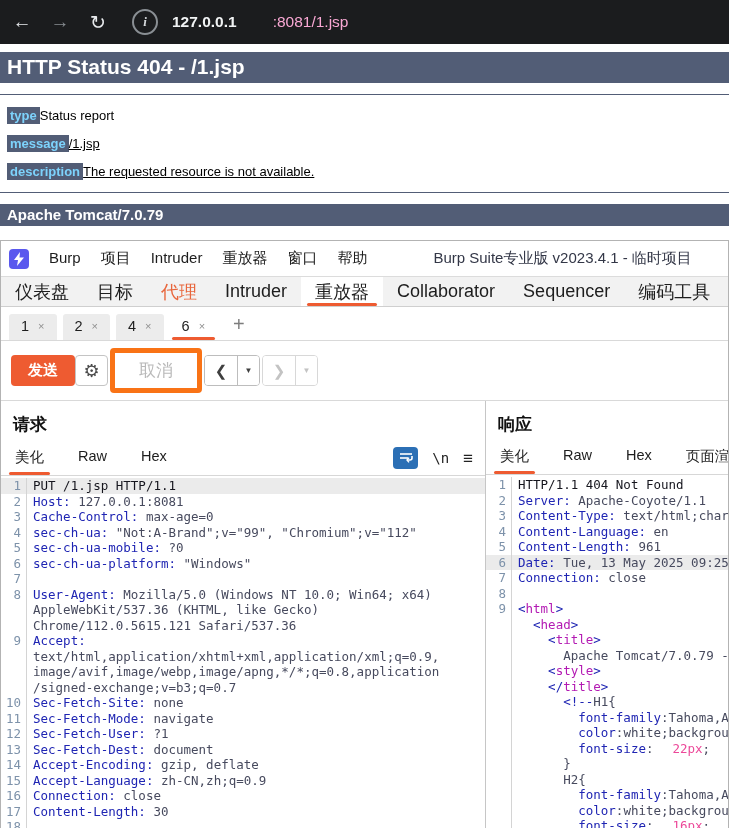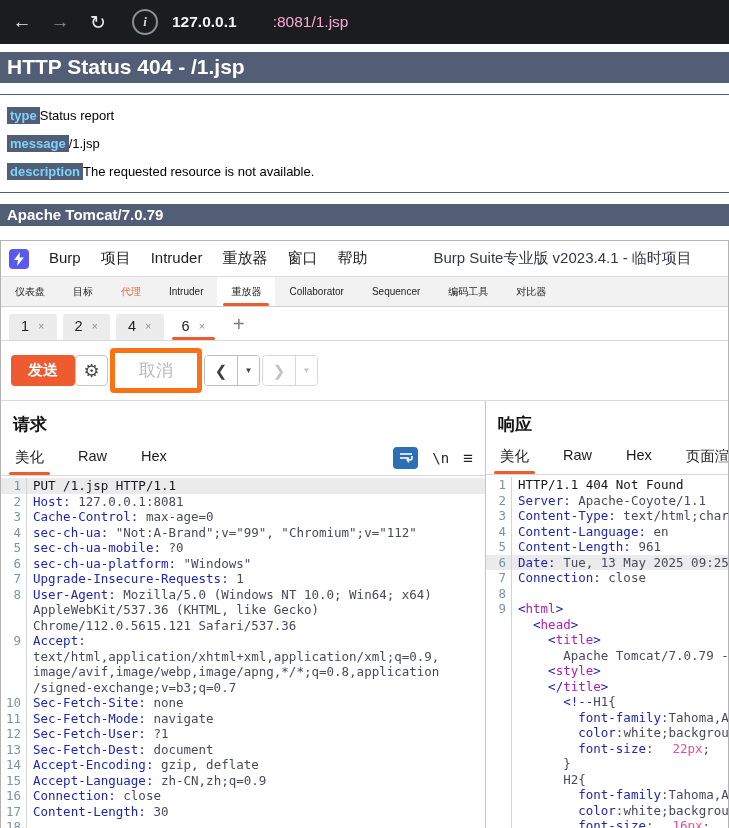--- a/index.html
+++ b/index.html
@@ -15,32 +15,32 @@
   .url-host { color:#f1f3f4; font-weight:bold; }
   .url-rest { color:#f9a8d4;margin-left:36px; }
 
   
   .error-page { background:#fff; height:196px; overflow:hidden; }
   .tc-h1 { background:#525D76; color:#fff; font-weight:bold; font-size:21px; padding:3px 7px 4px; margin-top:8px; }
   .tc-hr { border:none; border-top:1px solid #525D76; margin:11px 0; }
   .err-row { font-size:13px; margin:13px 0 13px 7px; color:#000; }
   .badge { background:#525D76; color:#7dd3fc; font-weight:bold; padding:1px 3px; }
   .err-val { }
-  .err-val.u { }
+  .err-val.u { text-decoration:underline; }
   .tc-h3 { background:#525D76; color:#fff; font-weight:bold; font-size:15px; padding:2px 7px 3px; }
 
   
   .burp { height:588px; border:1px solid #b3b3b3; border-bottom:none; background:#fff; display:flex; flex-direction:column; overflow:hidden; }
   .menu-bar { height:35px; display:flex; align-items:center; padding:0 8px; gap:2px; background:#fff; flex:0 0 auto; white-space:nowrap; overflow:hidden; }
   .burp-logo { width:20px; height:20px; background:#5a58ee; border-radius:4px; display:flex; align-items:center; justify-content:center; margin-right:8px; flex:0 0 auto; }
   .menu-item { font-size:15px; color:#1d1d1d; padding:4px 10px; cursor:pointer; }
   .window-title { font-size:15px; color:#333747; margin-left:54px; white-space:nowrap; }
 
   .main-tabs { height:31px; background:#f2f2f2; border-top:1px solid #dcdcdc; border-bottom:1px solid #cfcfcf; display:flex; align-items:stretch; white-space:nowrap; overflow:hidden; flex:0 0 auto; }
-  .mtab { font-size:10px; color:#1d1d1d; padding:0 14px; display:flex; align-items:center; cursor:pointer; position:relative; }
+  .mtab { font-size:18px; color:#1d1d1d; padding:0 14px; display:flex; align-items:center; cursor:pointer; position:relative; }
   .mtab.highlight { color:#e8663c; }
   .mtab.active { background:#fff; }
   .mtab.active::after { content:""; position:absolute; left:6px; right:6px; bottom:0; height:3px; background:#ee5b31; border-radius:2px; }
 
   .rtab-row { display:flex; align-items:flex-end; padding:6px 8px 0; border-bottom:1px solid #d9d9d9; flex:0 0 auto; }
   .rtab { background:#ececec; border-radius:3px 3px 0 0; margin-right:6px; padding:4px 12px 6px; font-size:14.5px; color:#1d1d1d; display:flex; align-items:center; gap:9px; cursor:pointer; position:relative; }
   .rtab .close { color:#8f8f8f; font-size:11px; }
   .rtab.active { background:#fff; }
   .rtab.active::after { content:""; position:absolute; left:2px; right:2px; bottom:0; height:3px; background:#ee5b31; border-radius:2px; }
   .rtab-plus { font-size:20px; color:#7d7d7d; padding:0 10px 4px; cursor:pointer; }
@@ -190,21 +190,21 @@
             <span class="burger-ico">≡</span>
           </span>
         </div>
         <div class="code" id="req-code">
             <div class="code-row hl"><span class="ln">1</span><span class="ct"><span class="c-p">PUT /1.jsp HTTP/1.1</span></span></div>
             <div class="code-row"><span class="ln">2</span><span class="ct"><span class="c-n">Host:</span><span class="c-v"> 127.0.0.1:8081</span></span></div>
             <div class="code-row"><span class="ln">3</span><span class="ct"><span class="c-n">Cache-Control:</span><span class="c-v"> max-age=0</span></span></div>
             <div class="code-row"><span class="ln">4</span><span class="ct"><span class="c-n">sec-ch-ua:</span><span class="c-v"> "Not:A-Brand";v="99", "Chromium";v="112"</span></span></div>
             <div class="code-row"><span class="ln">5</span><span class="ct"><span class="c-n">sec-ch-ua-mobile:</span><span class="c-v"> ?0</span></span></div>
             <div class="code-row"><span class="ln">6</span><span class="ct"><span class="c-n">sec-ch-ua-platform:</span><span class="c-v"> "Windows"</span></span></div>
-            <div class="code-row"><span class="ln">7</span><span class="ct"><span class="c-n">Upgrade-Insecure-Requests:</span><span class="c-v"> 1</span></span></div>
+            <div class="code-row"><span class="ln">7</span></div>
             <div class="code-row"><span class="ln">8</span><span class="ct"><span class="c-n">User-Agent:</span><span class="c-v"> Mozilla/5.0 (Windows NT 10.0; Win64; x64)</span></span></div>
             <div class="code-row"><span class="ln"></span><span class="ct"><span class="c-v">AppleWebKit/537.36 (KHTML, like Gecko)</span></span></div>
             <div class="code-row"><span class="ln"></span><span class="ct"><span class="c-v">Chrome/112.0.5615.121 Safari/537.36</span></span></div>
             <div class="code-row"><span class="ln">9</span><span class="ct"><span class="c-n">Accept:</span></span></div>
             <div class="code-row"><span class="ln"></span><span class="ct"><span class="c-v">text/html,application/xhtml+xml,application/xml;q=0.9,</span></span></div>
             <div class="code-row"><span class="ln"></span><span class="ct"><span class="c-v">image/avif,image/webp,image/apng,*/*;q=0.8,application</span></span></div>
             <div class="code-row"><span class="ln"></span><span class="ct"><span class="c-v">/signed-exchange;v=b3;q=0.7</span></span></div>
             <div class="code-row"><span class="ln">10</span><span class="ct"><span class="c-n">Sec-Fetch-Site:</span><span class="c-v"> none</span></span></div>
             <div class="code-row"><span class="ln">11</span><span class="ct"><span class="c-n">Sec-Fetch-Mode:</span><span class="c-v"> navigate</span></span></div>
             <div class="code-row"><span class="ln">12</span><span class="ct"><span class="c-n">Sec-Fetch-User:</span><span class="c-v"> ?1</span></span></div>

